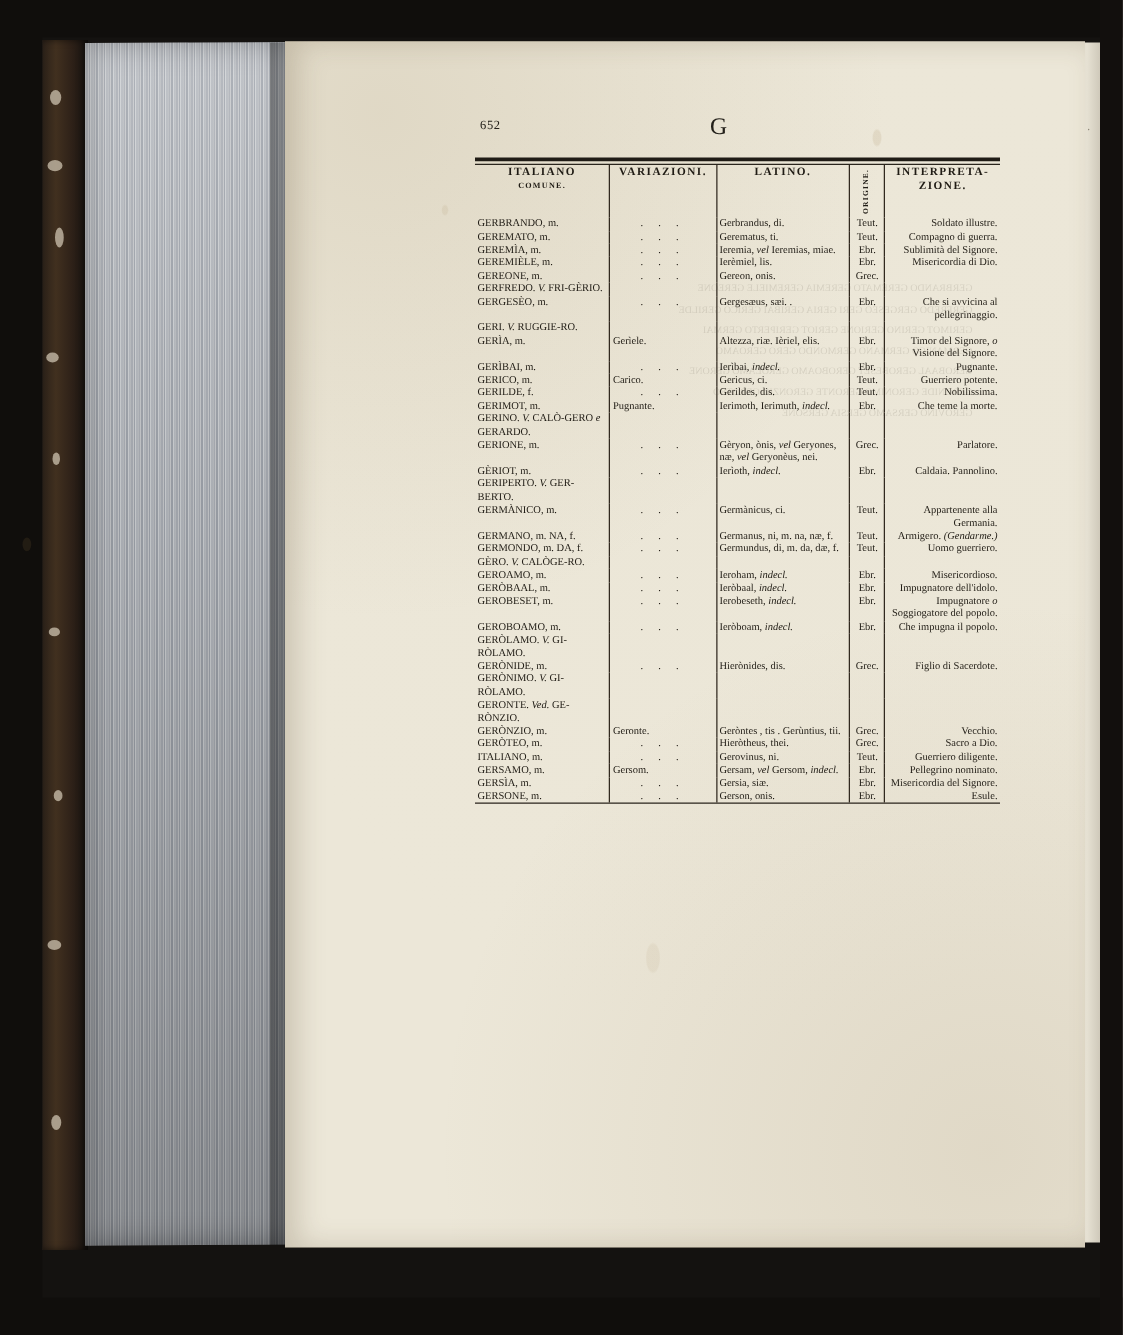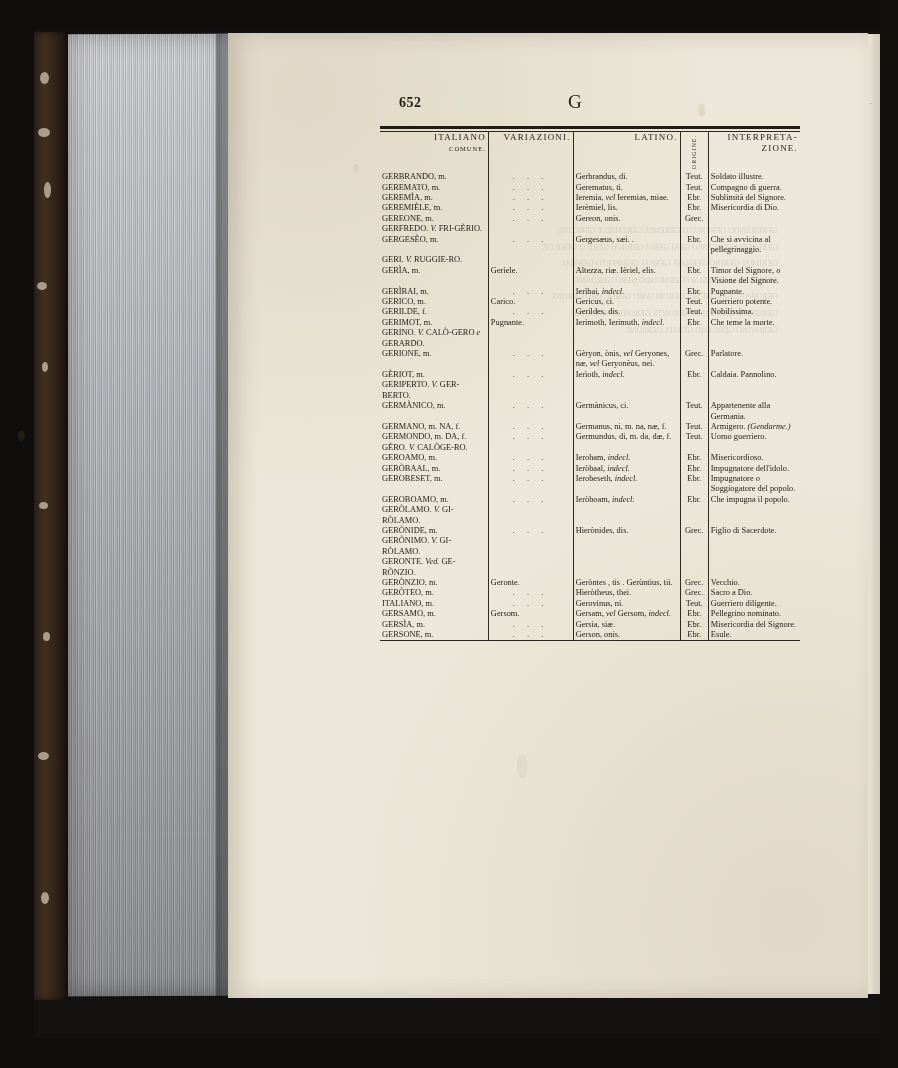--- a/index.html
+++ b/index.html
@@ -140,25 +140,24 @@
     color: #4a4234;
     font-size: 8px;
     line-height: 16.6px;
     pointer-events: none;
     font-family: "Liberation Serif", serif;
   }
 
   
   .folio {
     position: absolute;
-    left: 171px; top: 62px;
-    font-size: 14px;
+    left: 156px; top: 62px;
+    font-size: 10px;
     letter-spacing: .5px;
     color: #23201a;
-    font-weight: bold;
   }
   .hdr-letter {
     position: absolute;
     left: 340px; top: 58px;
     font-size: 19px;
     color: #23201a;
     font-family: "Liberation Serif", serif;
   }
 
   
@@ -185,22 +184,22 @@
   table.dict td, table.dict th {
     vertical-align: top;
     border-left: 1px solid #31291f;
     padding: 0 2px;
   }
   table.dict td:first-child, table.dict th:first-child {
     border-left: none;
   }
 
   thead th {
-    text-align: right;
-    font-weight: normal;
+    text-align: center;
+    font-weight: bold;
     font-size: 9px;
     letter-spacing: 1.2px;
     padding-top: 6px;
     padding-bottom: 6px;
     line-height: 11px;
   }
   thead th .sub {
     display: block;
     font-size: 6.5px;
     letter-spacing: 1px;
@@ -223,21 +222,21 @@
   tbody td {
     font-size: 8.4px;
     line-height: 10.4px;
     padding-top: .5px;
     padding-bottom: .5px;
   }
   td.c-ita { width: 112px; padding-left: 4px; }
   td.c-var { width: 82px; text-align: left; padding-left: 6px; }
   td.c-lat { width: 112px; padding-left: 4px; }
   td.c-ori { width: 24px; text-align: center; padding-left: 3px; }
-  td.c-int { width: 90px; padding-left: 3px; }
+  td.c-int { width: 90px; padding-left: 3px; text-align: right; }
 
   .dots {
     letter-spacing: 5px;
     padding-left: 22px;
     display: inline-block;
     color: #241f18;
   }
   .it { font-style: italic; }
   .gap-top td { padding-top: 6px; }
 

